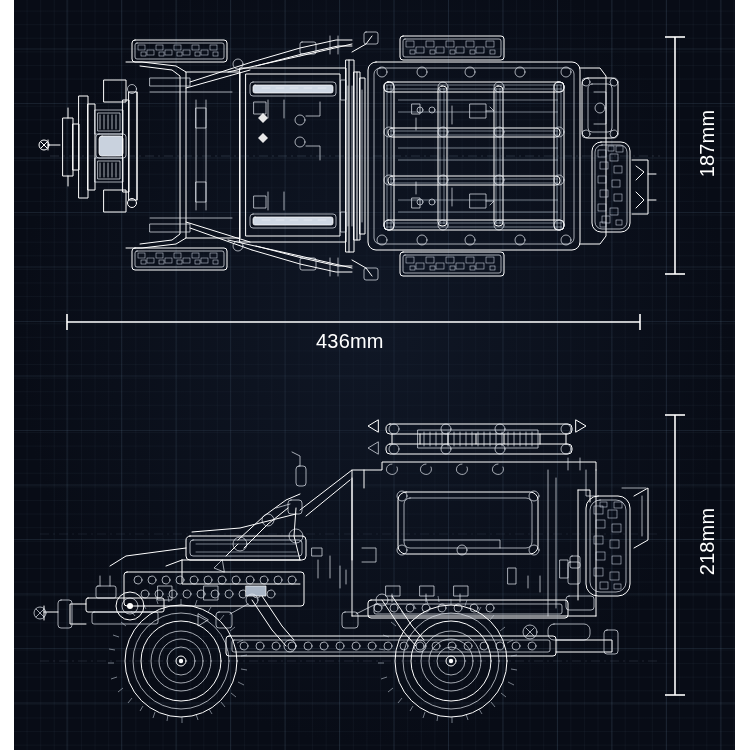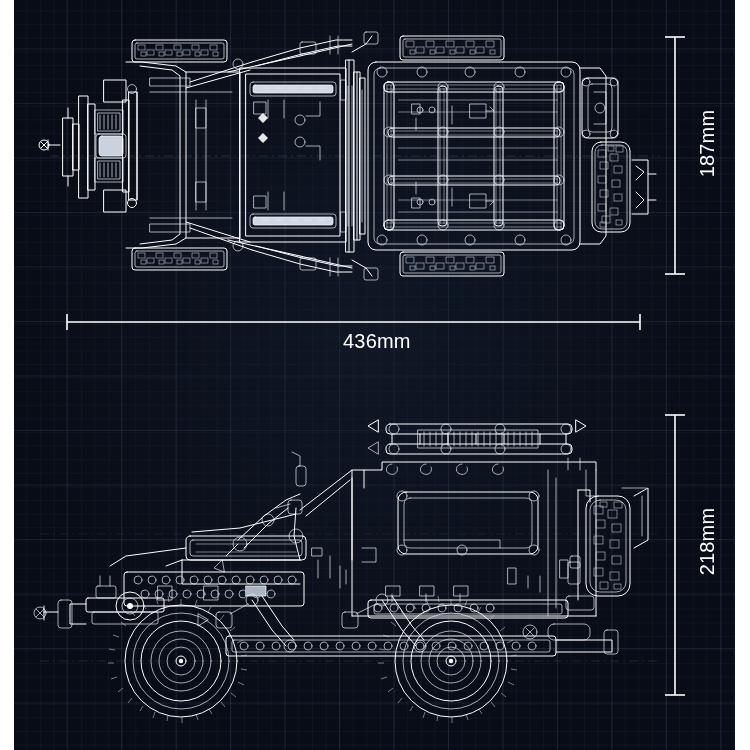--- a/index.html
+++ b/index.html
@@ -44,21 +44,21 @@
   
   .dim-label{
     position:absolute;
     color:#ffffff;
     font-family:"Liberation Sans", sans-serif;
     font-size:20px;
     letter-spacing:0.2px;
     white-space:nowrap;
     user-select:none;
   }
-  #dim-width-label{ left:302px; top:330px;margin-left:27px; }
+  #dim-width-label{ left:302px; top:330px; }
   #dim-top-height-label{
     left:660px; top:132px;
     transform:rotate(-90deg);
     transform-origin:center center;
   }
   #dim-side-height-label{
     left:660px; top:530px;
     transform:rotate(-90deg);
     transform-origin:center center;
   }

